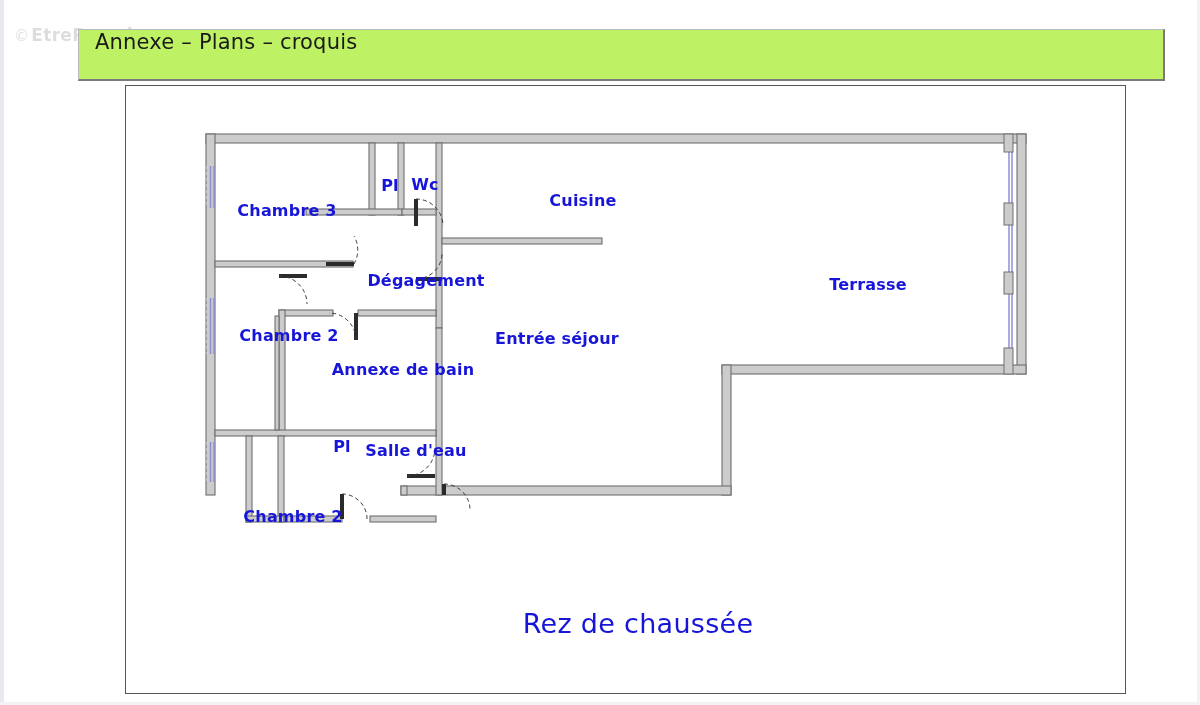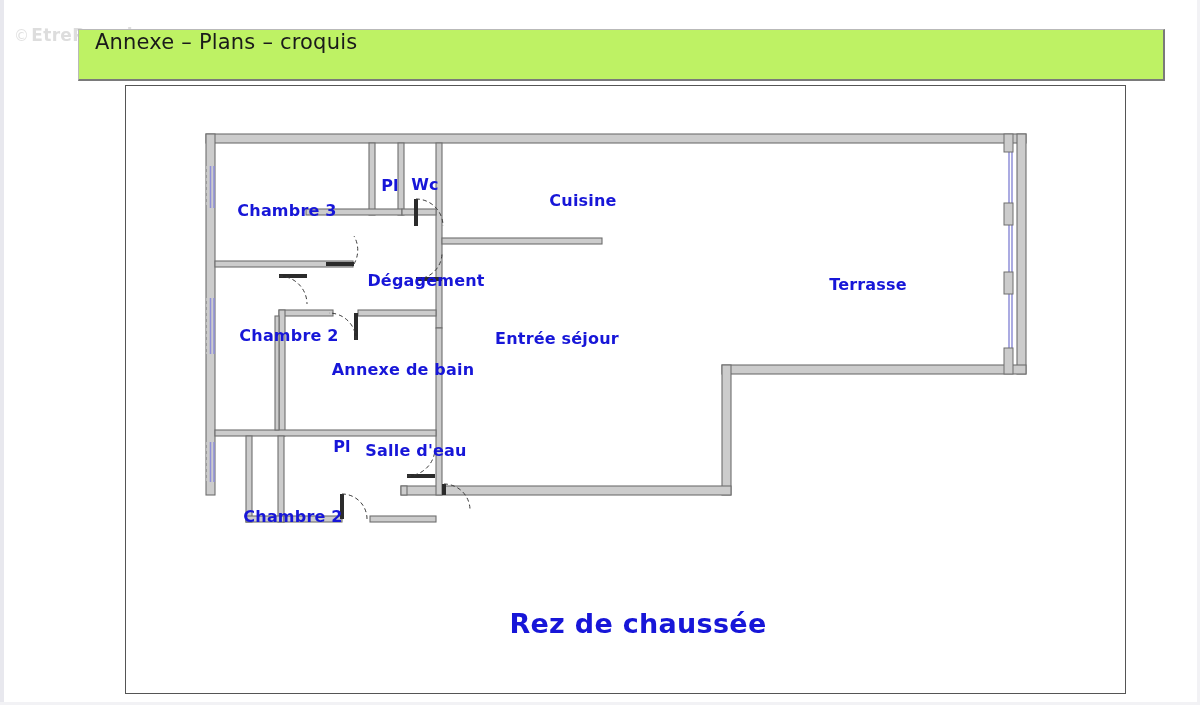--- a/index.html
+++ b/index.html
@@ -102,21 +102,21 @@
     font-weight: bold;
     font-family: "DejaVu Sans", sans-serif;
     white-space: nowrap;
     transform: translate(-50%, -50%);
     font-size: 16px;
     letter-spacing: 0.2px;
   }
   #floor-caption {
     position: absolute;
     color: #1716d8;
-    font-weight: bold;
+    font-weight: normal;
     font-family: "DejaVu Sans", sans-serif;
     font-size: 27px;
     white-space: nowrap;
     transform: translate(-50%, -50%);
     letter-spacing: 0.3px;
   }
 </style>
 </head>
 <body>
 

